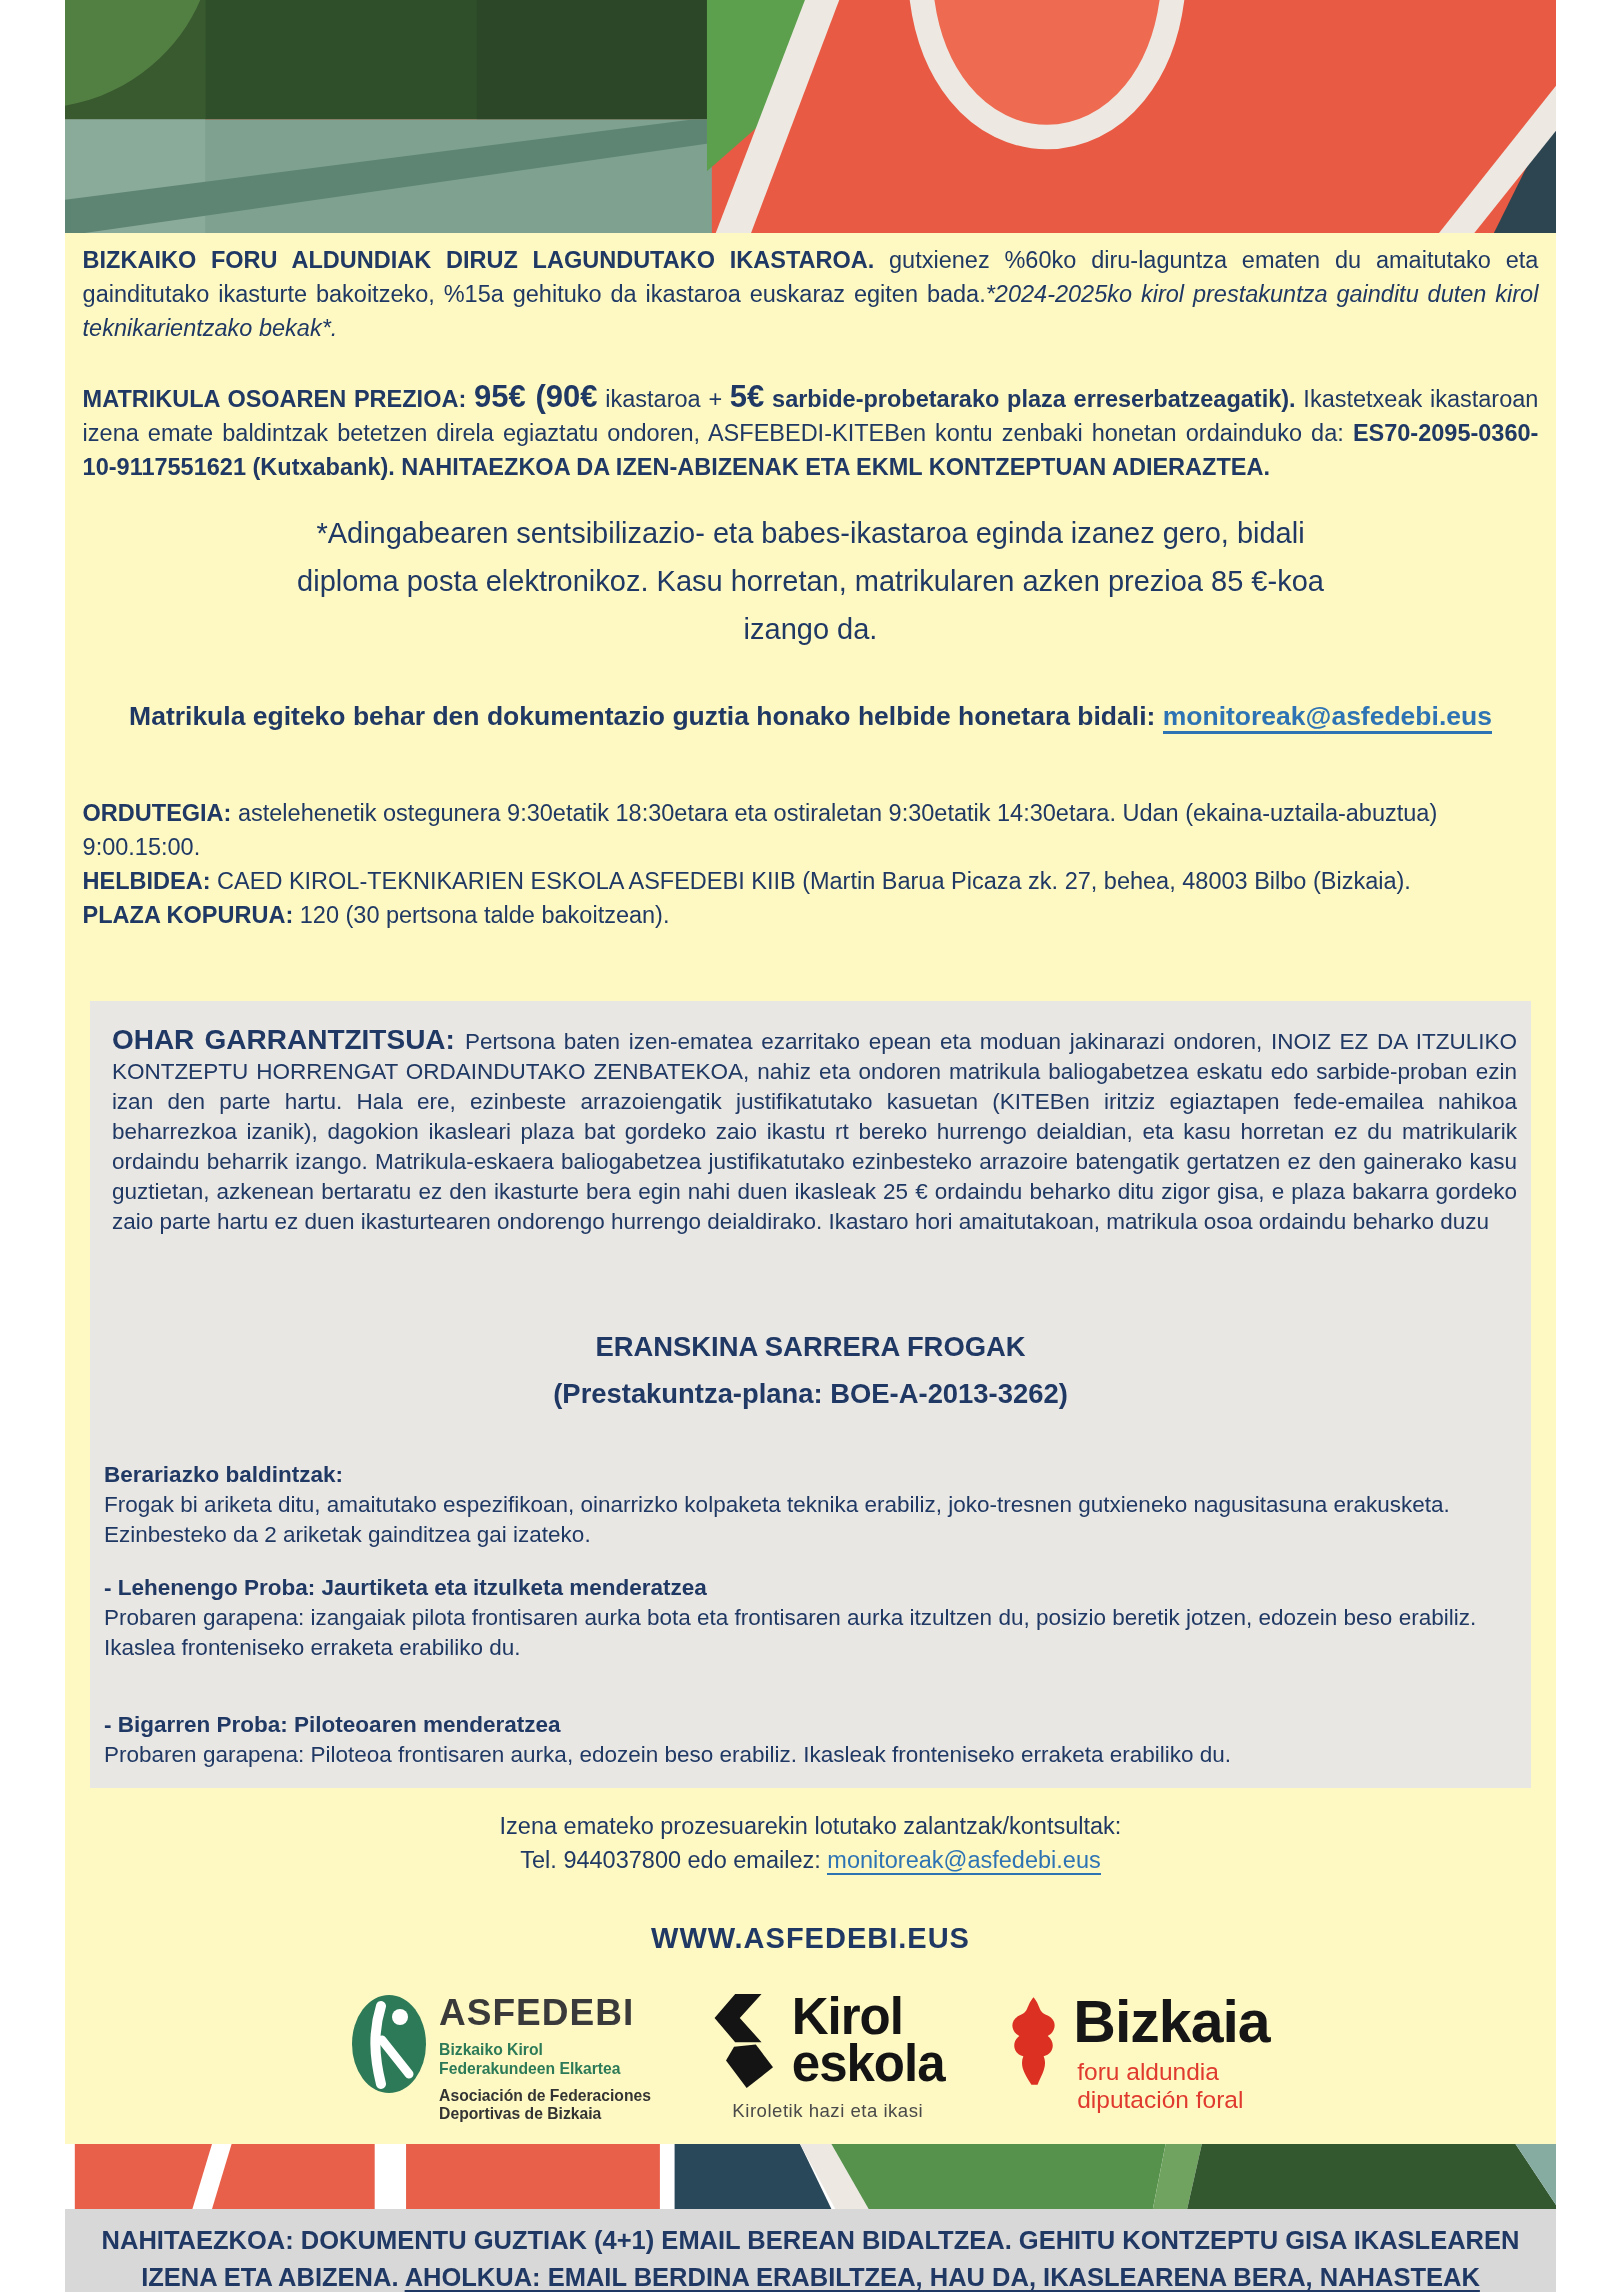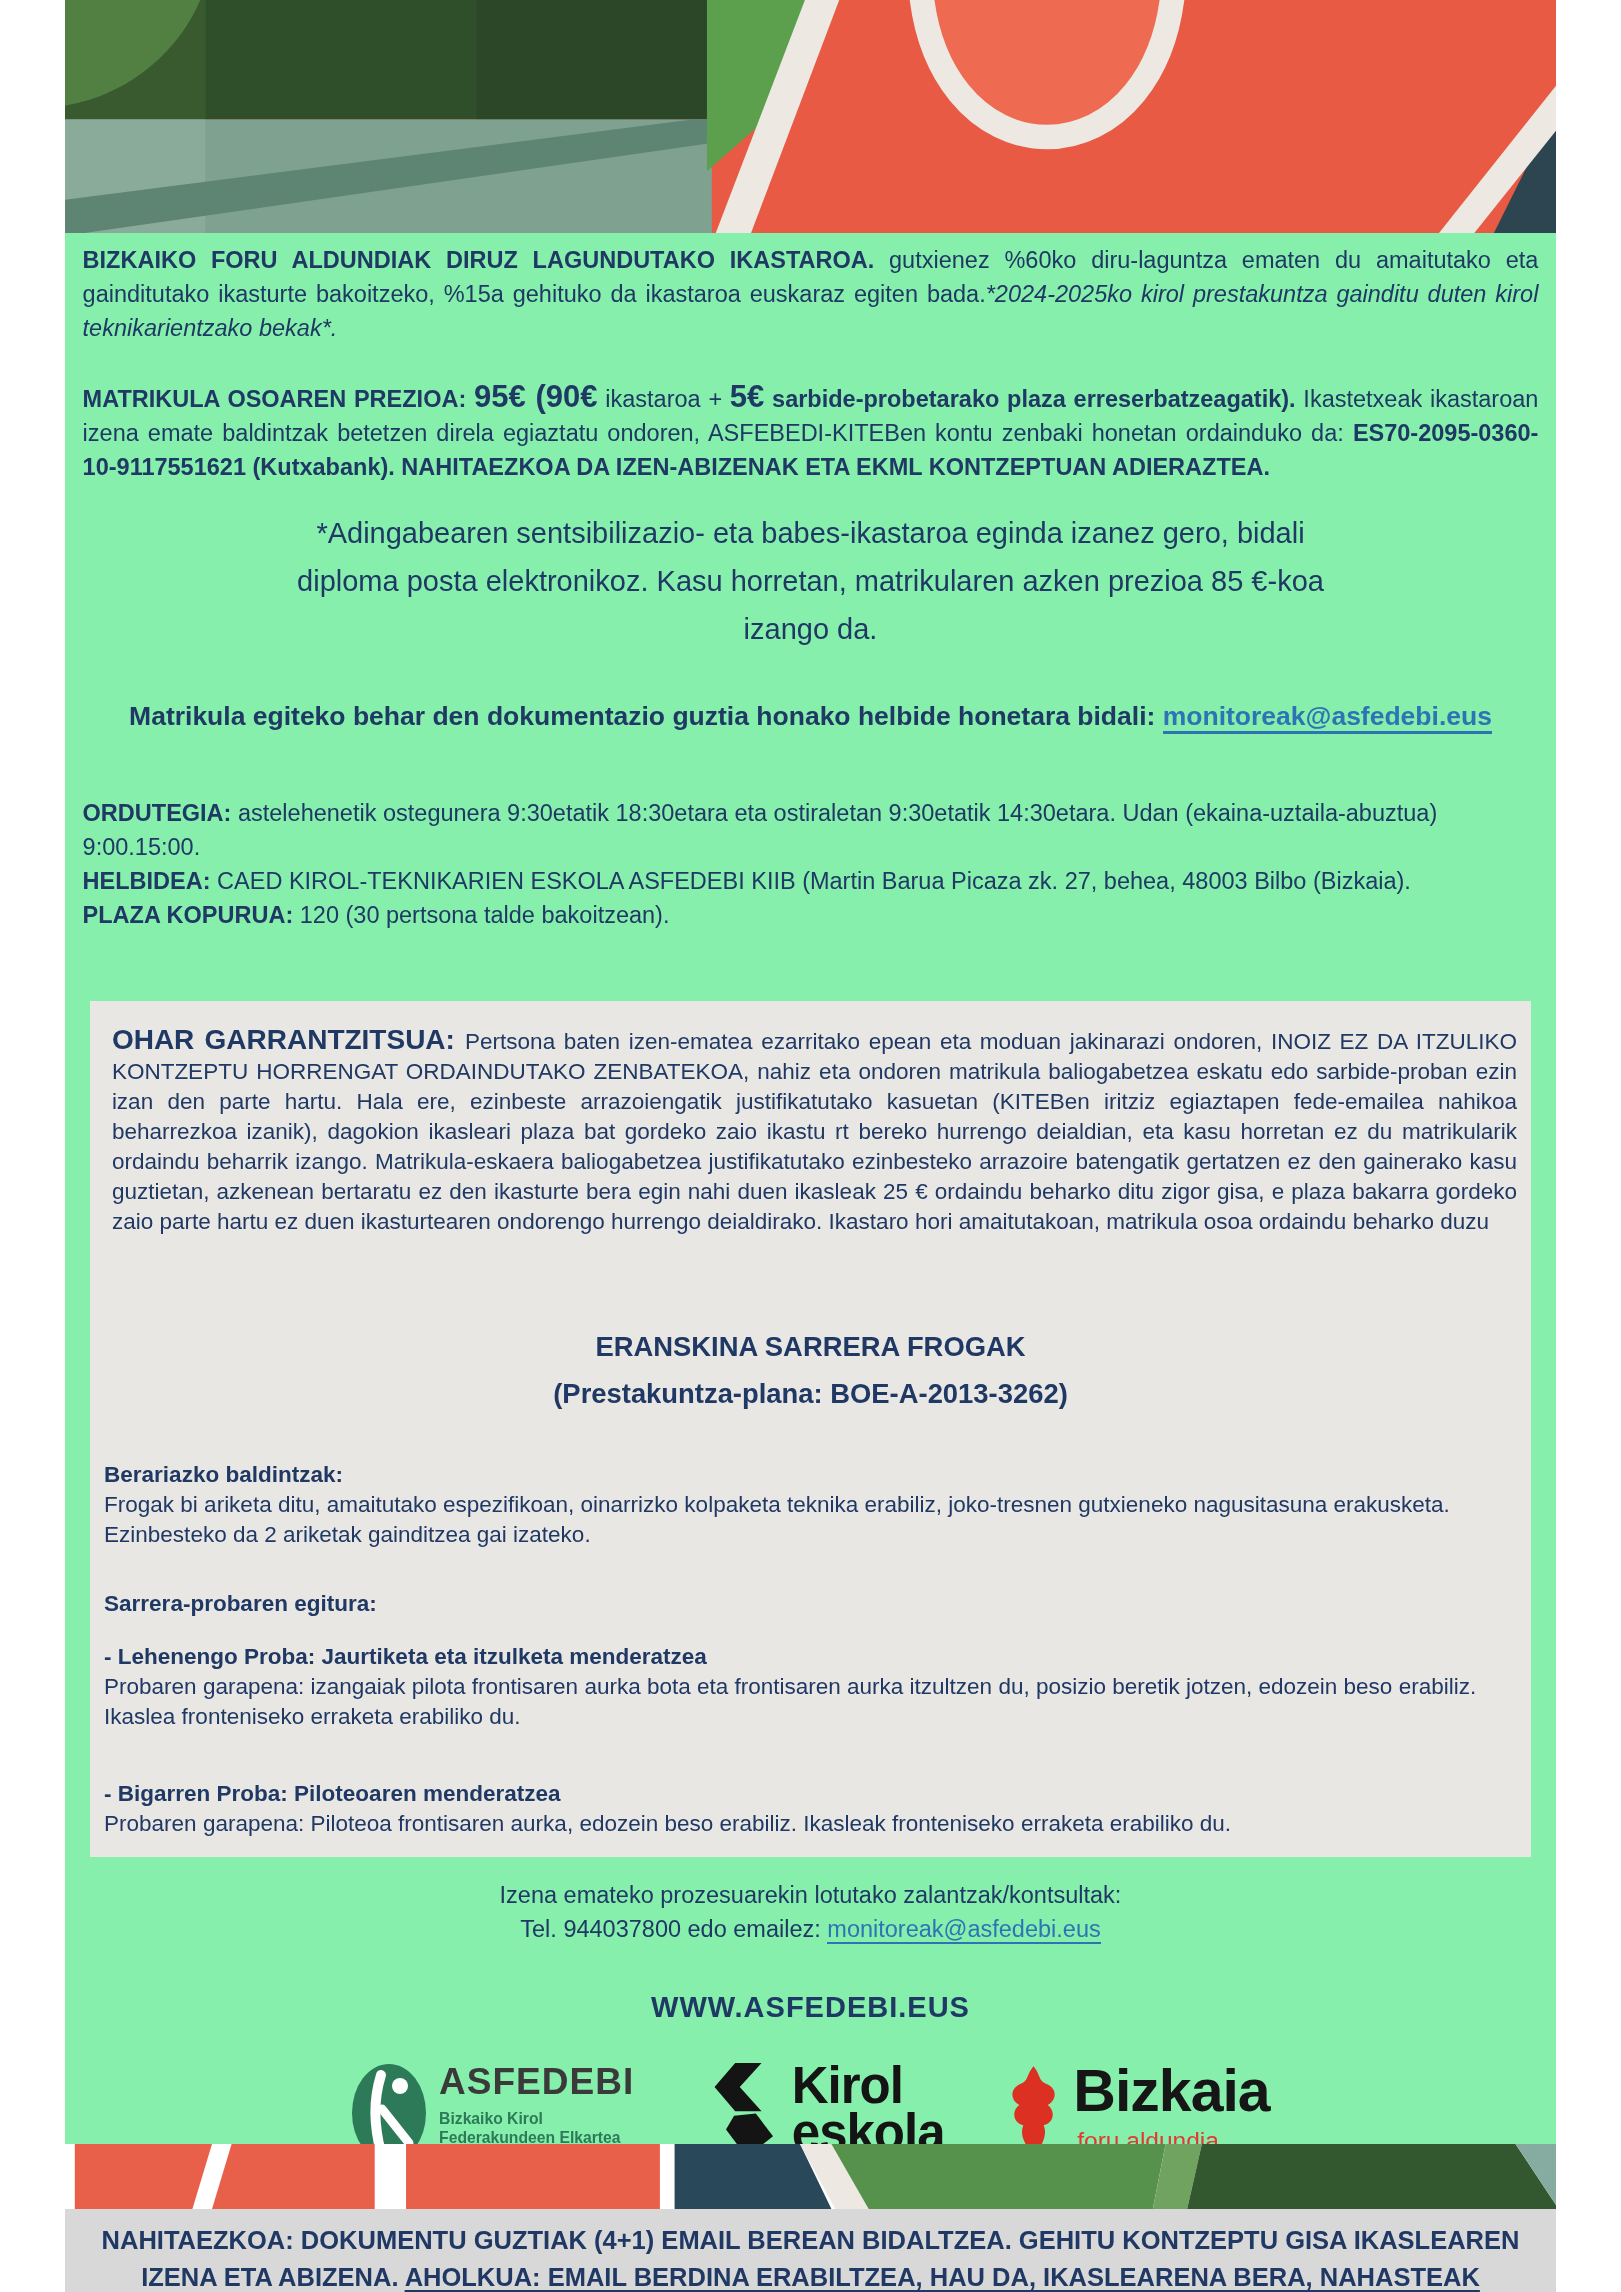--- a/index.html
+++ b/index.html
@@ -1,21 +1,21 @@
 <!DOCTYPE html>
 <html style="--navy: #1F3864; --link: #2E74B5; --boxgray: #E9E7E3; --footgray: #D8D8D8; --banner_red: #E85A43; --banner_coral_light: #EE6B52; --banner_teal: #2C4550; --banner_green_bright: #5CA04E; --banner_green_dark: #2F4F2B; --banner_sage: #7FA290; --logo_green: #2C7A57; --logo_red: #DC3023;"><head>
 <meta charset="utf-8">
 <style>
   :root{
     --navy:#1F3864; --link:#2E74B5; --boxgray:#E9E7E3; --footgray:#D8D8D8;
   }
   *{margin:0;padding:0;box-sizing:border-box;}
   html,body{background:#ffffff;}
   body{font-family:"Liberation Sans",sans-serif;color:var(--navy);}
-  .page{position:relative;width:1491px;height:2293px;margin:0 auto;background:#86efac;overflow:hidden;}
+  .page{position:relative;width:1491px;height:2293px;margin:0 auto;background:#fef9c3;overflow:hidden;}
   .banner{display:block;width:1621px;height:233px;}
   .content{padding:0 17.6px;}
   p{margin:0;}
   .b{font-weight:bold;}
   .i{font-style:italic;}
   .p-just{font-size:23.5px;line-height:34px;text-align:justify;color:var(--navy);}
   .mt-intro{margin-top:9.8px;}
   .pricing{margin-top:35px;}
   .big{font-size:31px;font-weight:bold;}
   .note{margin-top:25.5px;text-align:center;font-size:29px;line-height:48px;max-width:1039px;margin-left:auto;margin-right:auto;}
@@ -96,21 +96,20 @@
     <section class="notice-box">
       <p class="notice-body"><span class="notice-lead">OHAR GARRANTZITSUA: </span><span>Pertsona baten izen-ematea ezarritako epean eta moduan jakinarazi ondoren, INOIZ EZ DA ITZULIKO KONTZEPTU HORRENGAT ORDAINDUTAKO ZENBATEKOA, nahiz eta ondoren matrikula baliogabetzea eskatu edo sarbide-proban ezin izan den parte hartu. Hala ere, ezinbeste arrazoiengatik justifikatutako kasuetan (KITEBen iritziz egiaztapen fede-emailea nahikoa beharrezkoa izanik), dagokion ikasleari plaza bat gordeko zaio ikastu rt bereko hurrengo deialdian, eta kasu horretan ez du matrikularik ordaindu beharrik izango. Matrikula-eskaera baliogabetzea justifikatutako ezinbesteko arrazoire batengatik gertatzen ez den gainerako kasu guztietan, azkenean bertaratu ez den ikasturte bera egin nahi duen ikasleak 25 € ordaindu beharko ditu zigor gisa, e plaza bakarra gordeko zaio parte hartu ez duen ikasturtearen ondorengo hurrengo deialdirako. Ikastaro hori amaitutakoan, matrikula osoa ordaindu beharko duzu</span></p>
 
       <p class="annex-title">ERANSKINA SARRERA FROGAK</p>
       <p class="annex-sub">(Prestakuntza-plana: BOE-A-2013-3262)</p>
 
       <p class="box-h">Berariazko baldintzak:</p>
       <p class="box-p">Frogak bi ariketa ditu, amaitutako espezifikoan, oinarrizko kolpaketa teknika erabiliz, joko-tresnen gutxieneko nagusitasuna erakusketa.</p>
       <p class="box-p">Ezinbesteko da 2 ariketak gainditzea gai izateko.</p>
 
-      <p class="box-h2">Sarrera-probaren egitura:</p>
 
       <p class="test-t">- Lehenengo Proba: Jaurtiketa eta itzulketa menderatzea</p>
       <p class="box-p">Probaren garapena: izangaiak pilota frontisaren aurka bota eta frontisaren aurka itzultzen du, posizio beretik jotzen, edozein beso erabiliz. Ikaslea fronteniseko erraketa erabiliko du.</p>
 
       <p class="test-t2">- Bigarren Proba: Piloteoaren menderatzea</p>
       <p class="box-p">Probaren garapena: Piloteoa frontisaren aurka, edozein beso erabiliz. Ikasleak fronteniseko erraketa erabiliko du.</p>
     </section>
 
     <div class="contact">
       <p>Izena emateko prozesuarekin lotutako zalantzak/kontsultak:</p>

